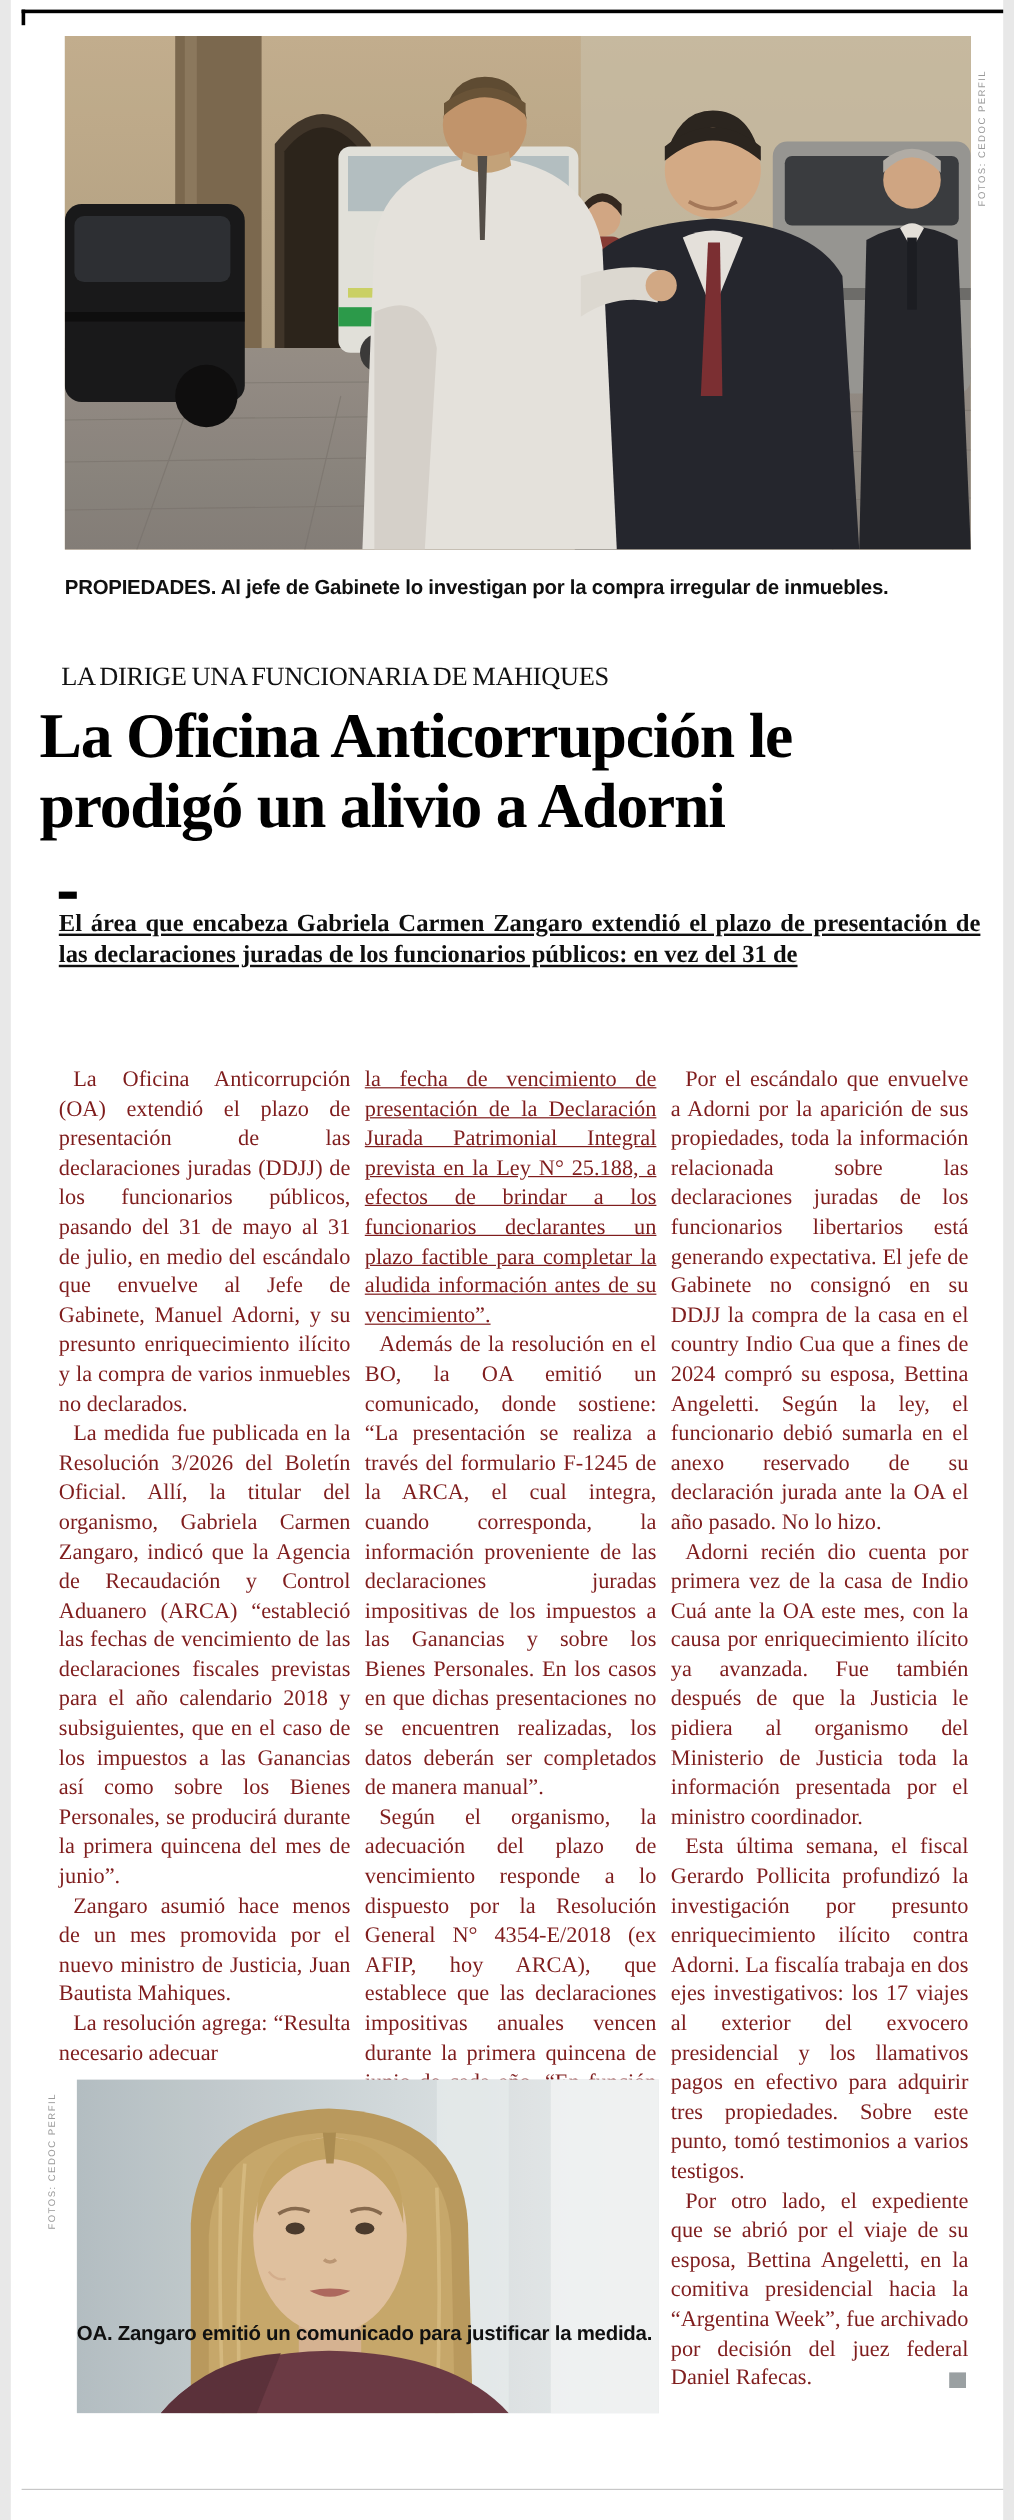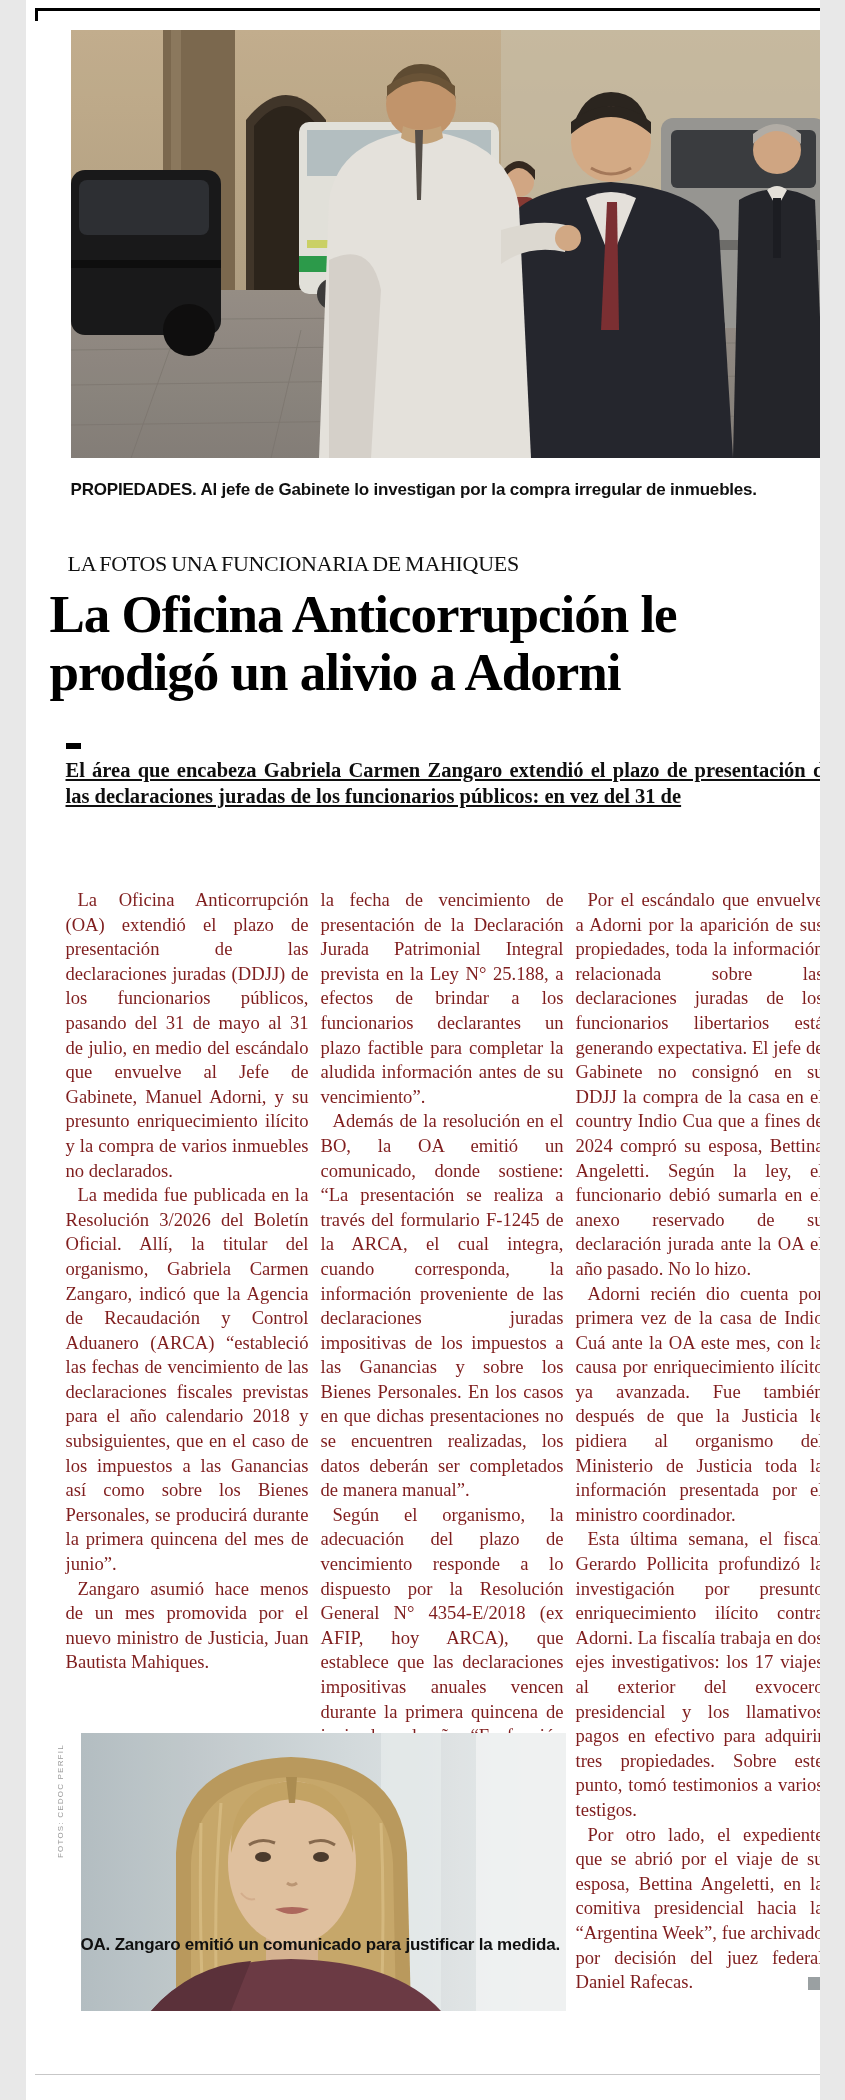--- a/index.html
+++ b/index.html
@@ -1,19 +1,19 @@
 <!DOCTYPE html>
 <html lang="es"><head>
 <meta charset="utf-8">
 <style>
   html,body{margin:0;padding:0;background:#e8e8e8;}
   .page{
-    position:relative;width:766px;height:2100px;margin:0 auto;
+    position:relative;width:827px;height:2100px;margin:0 auto;
     background:#ffffff;overflow:hidden;
-    font-family:"Liberation Serif","DejaVu Serif",serif;color:#141414;padding-left:28px;
+    font-family:"Liberation Serif","DejaVu Serif",serif;color:#141414;
   }
   
   .rule-top{position:absolute;left:9px;top:8px;width:827px;height:3px;background:#000;}
   .tick{position:absolute;top:8px;width:3px;height:13px;background:#000;}
   .tick.left{left:9px;} .tick.right{left:833px;}
   .rule-bottom{position:absolute;left:9px;top:2074px;width:827px;height:1px;background:#c7c7c7;}
 
   
   .photo-top{position:absolute;left:45px;top:30px;width:755px;height:428px;background:#b9a88d;}
   .photo-bottom{position:absolute;left:55px;top:1733px;width:485px;height:278px;background:#d7dde0;}
@@ -58,21 +58,21 @@
     text-align:justify;color:#0f0f0f;text-decoration:underline;
   }
 
   
   .article{position:absolute;left:40px;top:888px;width:768px;}
   .col{position:absolute;top:0;text-align:justify;font-size:18.6px;line-height:24.6px;color:#7f1d1d;}
   .col-1{left:0;width:243px;}
   .col-2{left:255px;width:243px;}
   .col-3{left:510px;width:248px;}
   .col p{margin:0;text-indent:12px;}
-  .col p.noindent{text-indent:0;}
+  .col p.noindent{text-indent:0;text-decoration:underline;}
   .end-mark{
     position:absolute;right:2px;bottom:5px;width:14px;height:13px;background:#9aa0a2;
   }
 </style>
 </head>
 <body>
 
 <div class="page">
 
   <div class="rule-top"></div>
@@ -178,33 +178,34 @@
         <path d="M330 108 Q350 120 372 108 L370 96 Q350 104 332 96 Z" fill="#caa87e"></path>
         <path d="M344 100 L352 100 L350 170 L346 170 Z" fill="#55504a"></path>
       </g>
       <rect x="0" y="0" width="755" height="428" fill="#4a3c28" opacity="0.05"></rect>
     </svg>
   </div>
   <div class="credit top">FOTOS: CEDOC PERFIL</div>
 
   <div class="caption top"><span class="cap-label">PROPIEDADES.</span><span> Al jefe de Gabinete lo investigan por la compra irregular de inmuebles.</span></div>
 
-  <div class="kicker">LA FOTOS UNA FUNCIONARIA DE MAHIQUES</div>
+  <div class="kicker">LA DIRIGE UNA FUNCIONARIA DE MAHIQUES</div>
   <h1 class="headline" style="margin:0">La Oficina Anticorrupción le prodigó un alivio a Adorni</h1>
 
   <div class="lead-dash"></div>
   <div class="lead">
     <div class="lead-col">El área que encabeza Gabriela Carmen Zangaro extendió el plazo de presentación de las declaraciones juradas de los funcionarios públicos: en vez del 31 de</div>
   </div>
 
   <div class="article">
     <div class="col col-1">
       <p>La Oficina Anticorrupción (OA) extendió el plazo de presentación de las declaraciones juradas (DDJJ) de los funcionarios públicos, pasando del 31 de mayo al 31 de julio, en medio del escándalo que envuelve al Jefe de Gabinete, Manuel Adorni, y su presunto enriquecimiento ilícito y la compra de varios inmuebles no declarados.</p>
       <p>La medida fue publicada en la Resolución 3/2026 del Boletín Oficial. Allí, la titular del organismo, Gabriela Carmen Zangaro, indicó que la Agencia de Recaudación y Control Aduanero (ARCA) “estableció las fechas de vencimiento de las declaraciones fiscales previstas para el año calendario 2018 y subsiguientes, que en el caso de los impuestos a las Ganancias así como sobre los Bienes Personales, se producirá durante la primera quincena del mes de junio”.</p>
       <p>Zangaro asumió hace menos de un mes promovida por el nuevo ministro de Justicia, Juan Bautista Mahiques.</p>
+      <p>La resolución agrega: “Resulta necesario adecuar</p>
     </div>
     <div class="col col-2">
       <p class="noindent">la fecha de vencimiento de presentación de la Declaración Jurada Patrimonial Integral prevista en la Ley N° 25.188, a efectos de brindar a los funcionarios declarantes un plazo factible para completar la aludida información antes de su vencimiento”.</p>
       <p>Además de la resolución en el BO, la OA emitió un comunicado, donde sostiene: “La presentación se realiza a través del formulario F-1245 de la ARCA, el cual integra, cuando corresponda, la información proveniente de las declaraciones juradas impositivas de los impuestos a las Ganancias y sobre los Bienes Personales. En los casos en que dichas presentaciones no se encuentren realizadas, los datos deberán ser completados de manera manual”.</p>
       <p>Según el organismo, la adecuación del plazo de vencimiento responde a lo dispuesto por la Resolución General N° 4354-E/2018 (ex AFIP, hoy ARCA), que establece que las declaraciones impositivas anuales vencen durante la primera quincena de junio de cada año. “En función de ello, se fijó una</p>
     </div>
     <div class="col col-3">
       <p>Por el escándalo que envuelve a Adorni por la aparición de sus propiedades, toda la información relacionada sobre las declaraciones juradas de los funcionarios libertarios está generando expectativa. El jefe de Gabinete no consignó en su DDJJ la compra de la casa en el country Indio Cua que a fines de 2024 compró su esposa, Bettina Angeletti. Según la ley, el funcionario debió sumarla en el anexo reservado de su declaración jurada ante la OA el año pasado. No lo hizo.</p>
       <p>Adorni recién dio cuenta por primera vez de la casa de Indio Cuá ante la OA este mes, con la causa por enriquecimiento ilícito ya avanzada. Fue también después de que la Justicia le pidiera al organismo del Ministerio de Justicia toda la información presentada por el ministro coordinador.</p>
       <p>Esta última semana, el fiscal Gerardo Pollicita profundizó la investigación por presunto enriquecimiento ilícito contra Adorni. La fiscalía trabaja en dos ejes investigativos: los 17 viajes al exterior del exvocero presidencial y los llamativos pagos en efectivo para adquirir tres propiedades. Sobre este punto, tomó testimonios a varios testigos.</p>

